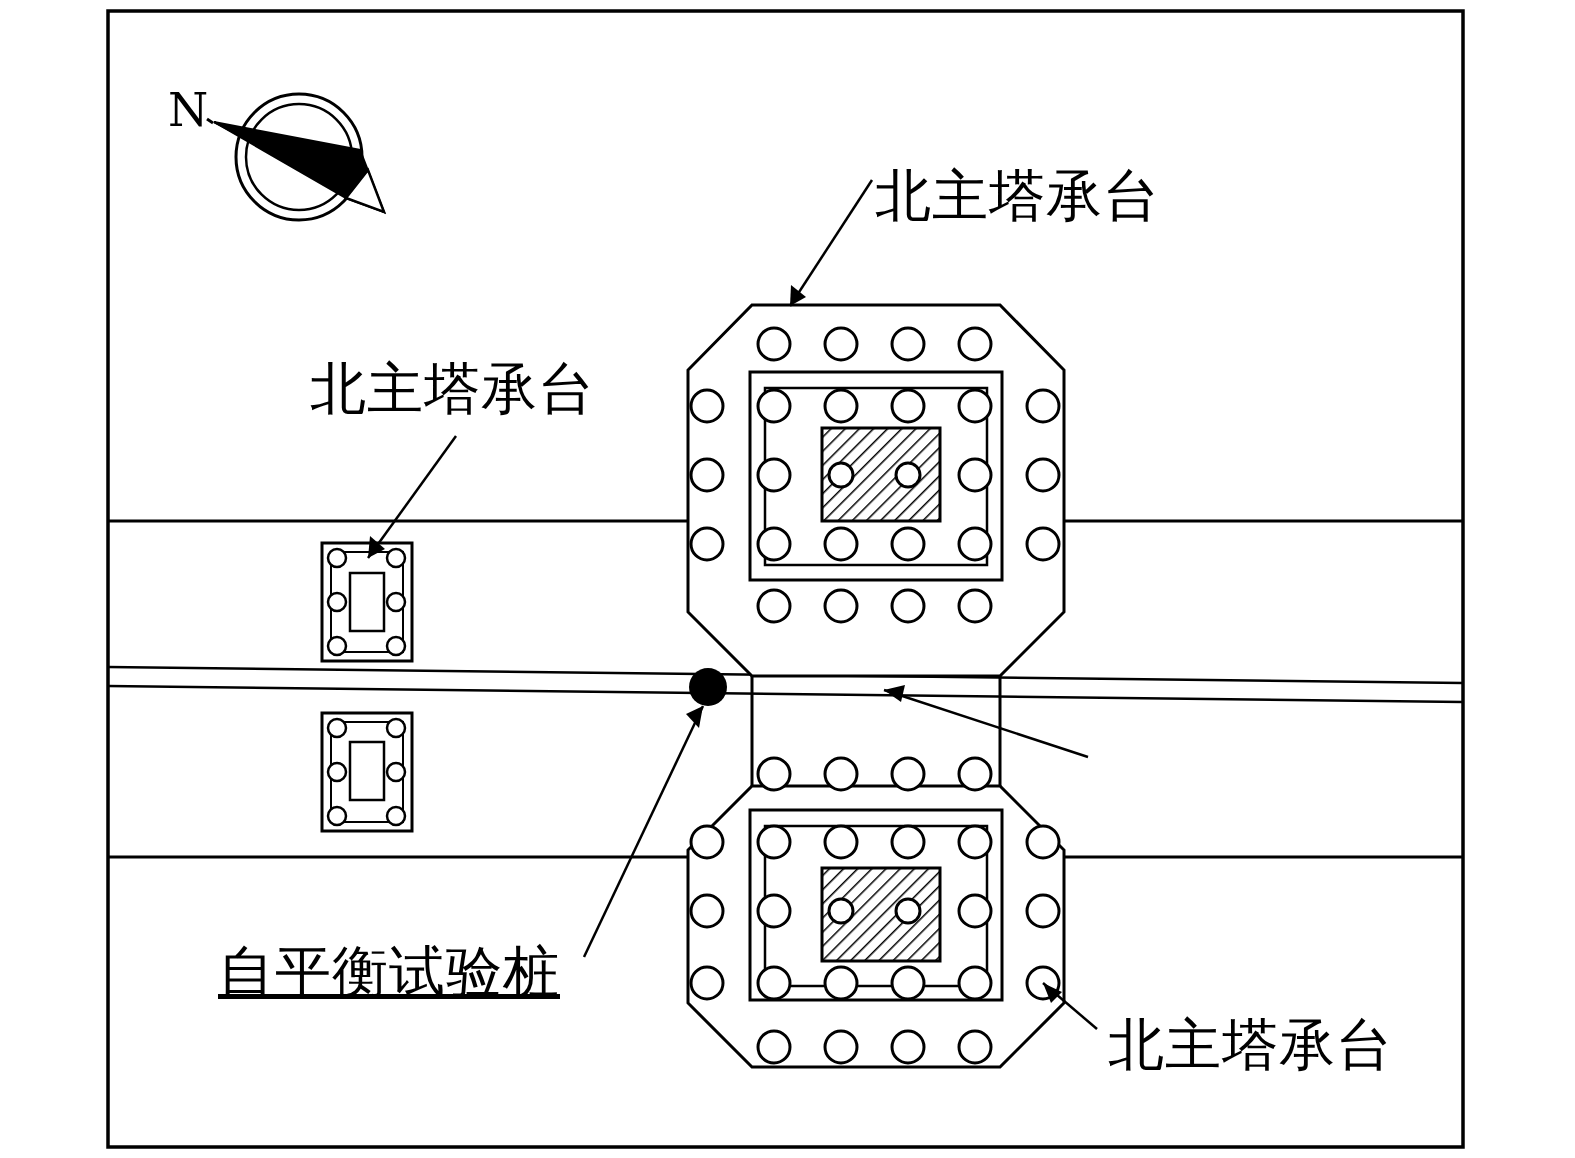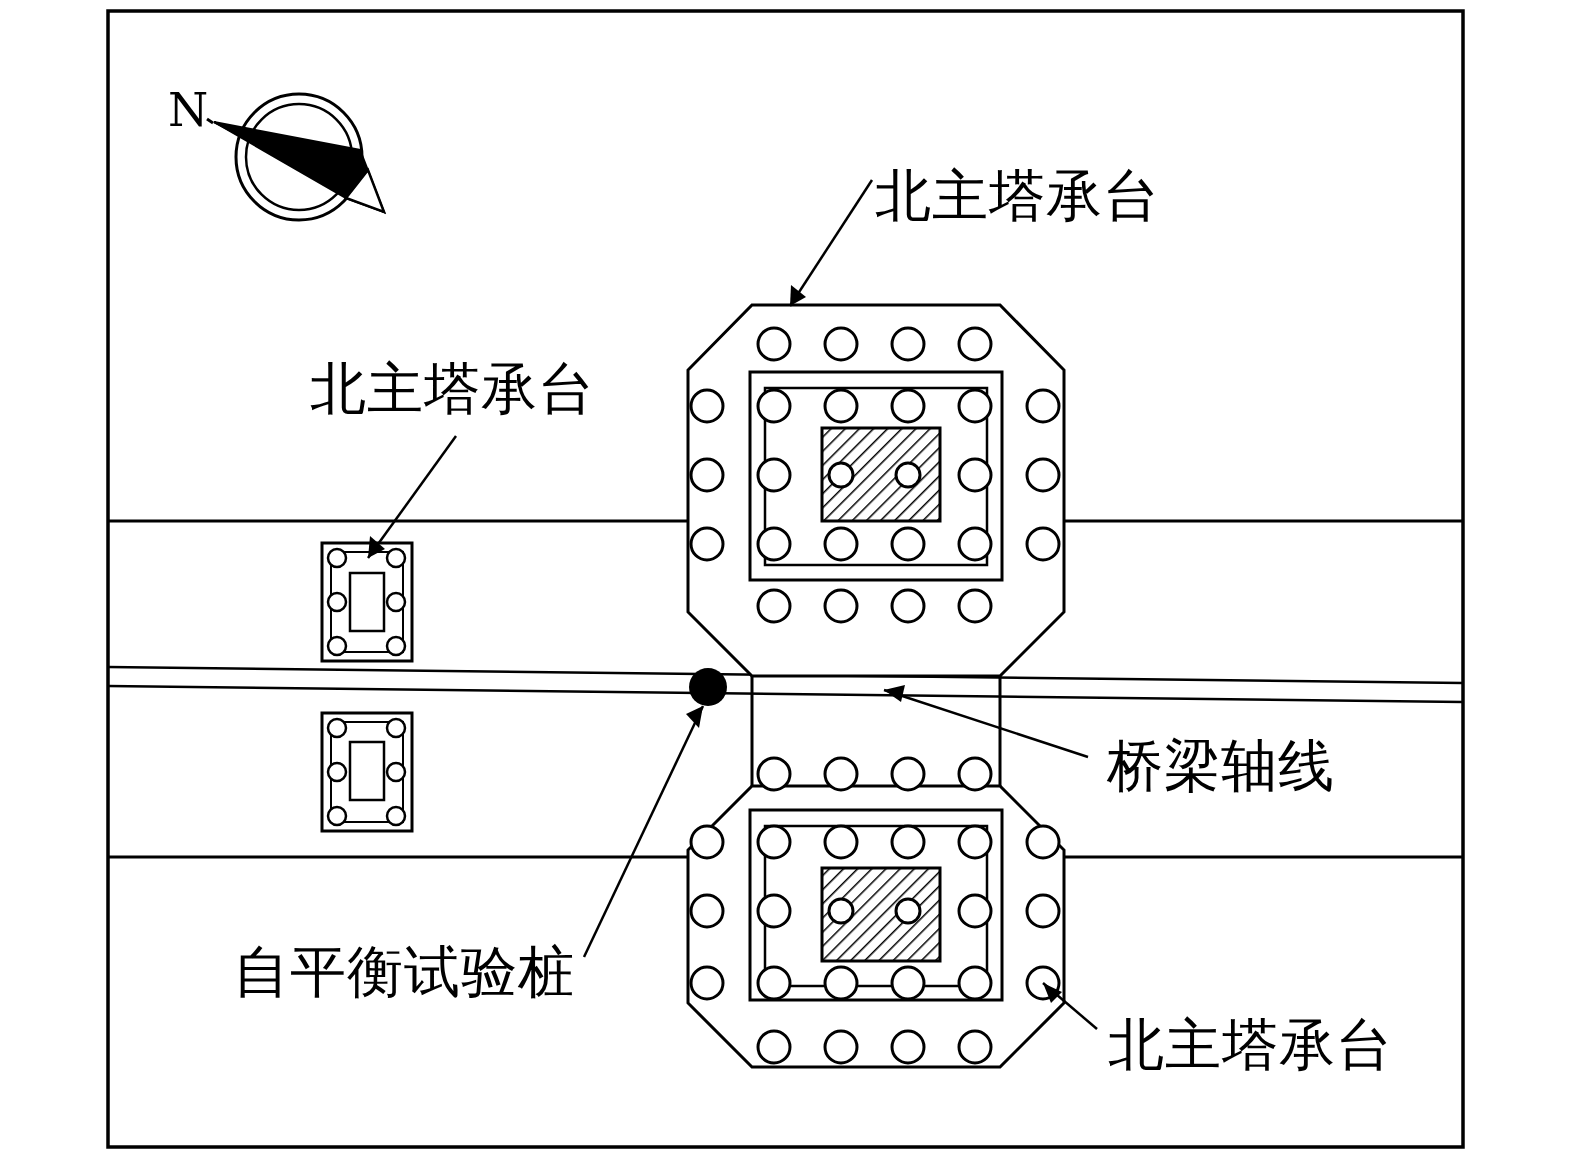--- a/index.html
+++ b/index.html
@@ -203,19 +203,18 @@
       <line x1="207" y1="119" x2="213" y2="123" stroke="#000000" stroke-width="3"></line>
     </g>
   </svg>
 
   <div class="lbl lbl-n" style="left:168px; top:87px;">N</div>
 
   <div class="lbl lbl-cjk" style="left:875px; top:168px;">北主塔承台</div>
 
   <div class="lbl lbl-cjk" style="left:310px; top:361px;">北主塔承台</div>
 
-  <div class="lbl lbl-cjk" style="left:1107px; top:738px;">桥梁轴线</div>
-
-  <div class="lbl lbl-cjk" style="left:233px; top:944px;">自平衡试验桩</div>
+
+  <div class="lbl lbl-cjk" style="left:218px; top:944px;text-decoration:underline;">自平衡试验桩</div>
 
   <div class="lbl lbl-cjk" style="left:1108px; top:1017px;">北主塔承台</div>
 
 </div>
 
 </body></html>

